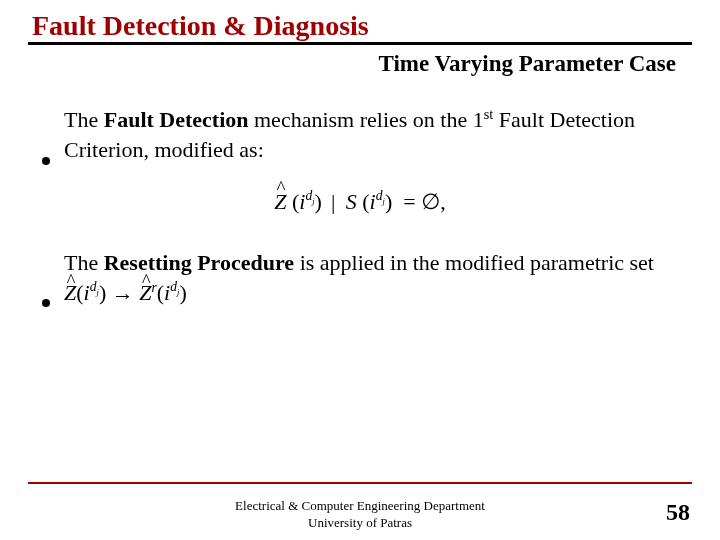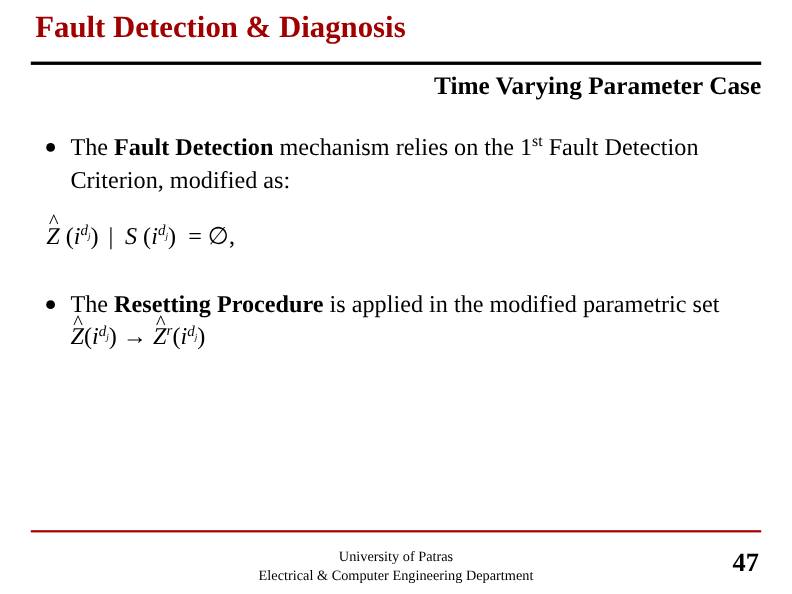--- a/index.html
+++ b/index.html
@@ -8,60 +8,60 @@
     height: 540px;
     background: #ffffff;
     font-family: Georgia, 'Times New Roman', serif;
     position: relative;
     overflow: hidden;
   }
   .title {
     color: #a00000;
     font-weight: bold;
     font-size: 28px;
-    padding: 10px 0 14px 32px;
+    padding: 10px 0 0 32px;
   }
   .title-rule {
     border: none;
     border-top: 3px solid #000;
     margin: 0 28px 0 28px;
   }
   .subtitle {
     font-weight: bold;
     font-size: 23px;
     text-align: right;
-    padding: 6px 28px 0 0;
+    padding: 6px 44px 0 0;
     color: #000;
   }
   .content {
     padding: 28px 42px 0 42px;
   }
   .bullet-row {
     display: flex;
-    align-items: flex-start;
+    align-items: flex-end;
     margin-bottom: 6px;
   }
   .bullet {
     width: 8px;
     height: 8px;
     background: #000;
     border-radius: 50%;
     flex: 0 0 8px;
     margin-top: 11px;
     margin-right: 14px;
   }
   .bullet-text {
     font-size: 22px;
     line-height: 1.35;
     color: #000;
   }
   .bullet-text .bold { font-weight: bold; }
   .sup { font-size: 0.65em; vertical-align: super; }
   .eqblock {
-    text-align: left;
+    text-align: center;
     margin: 18px 0 28px 0;
     font-family: 'Times New Roman', serif;
   }
   .eqline {
     font-size: 22px;
     line-height: 1.7;
   }
   .eqinline {
     font-family: Liberation Serif, serif;
     font-size: 22px;
@@ -139,16 +139,16 @@
       <span class="eqinline">
         <span style="font-style:italic"><span class="hat">Z</span></span><span>(</span><span style="font-style:italic">i</span><span class="supexp">d<span class="subexp">j</span></span><span>)</span>&nbsp;→&nbsp;<span style="font-style:italic"><span class="hat">Z</span></span><span class="supexp" style="font-style:italic">r</span><span>(</span><span style="font-style:italic">i</span><span class="supexp">d<span class="subexp">j</span></span><span>)</span>
       </span>
     </div>
   </div>
 
 </div>
 
 <hr class="footer-rule">
 <div class="footer">
+  <div>Electrical &amp; Computer Engineering Department</div>
   <div>University of Patras</div>
-  <div>Electrical &amp; Computer Engineering Department</div>
 </div>
-<div class="pagenum">47</div>
+<div class="pagenum">58</div>
 
 </body></html>

